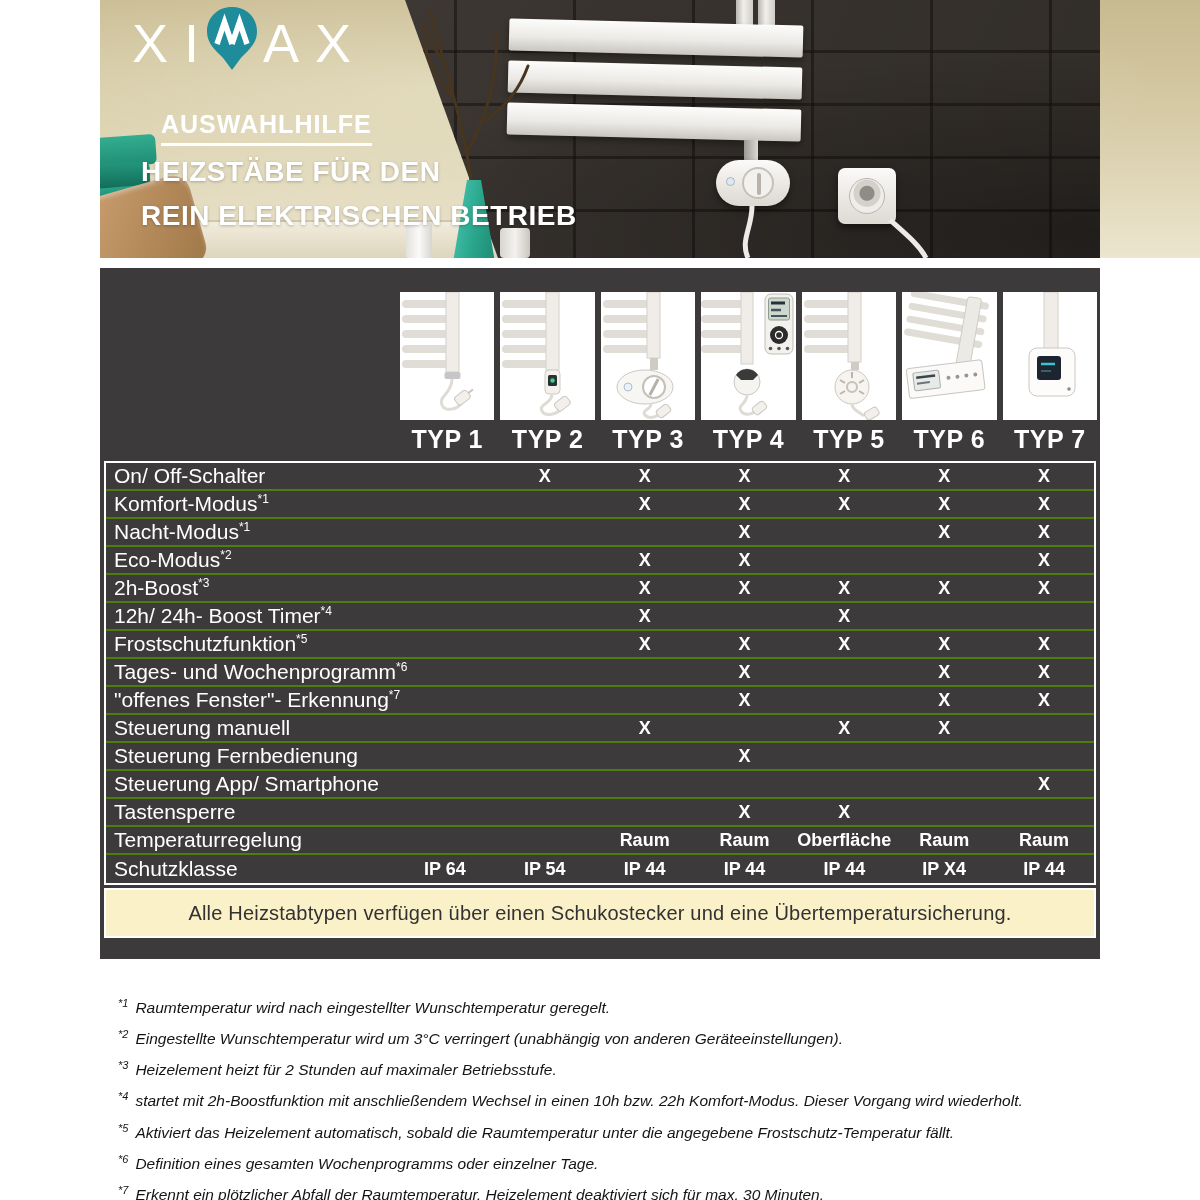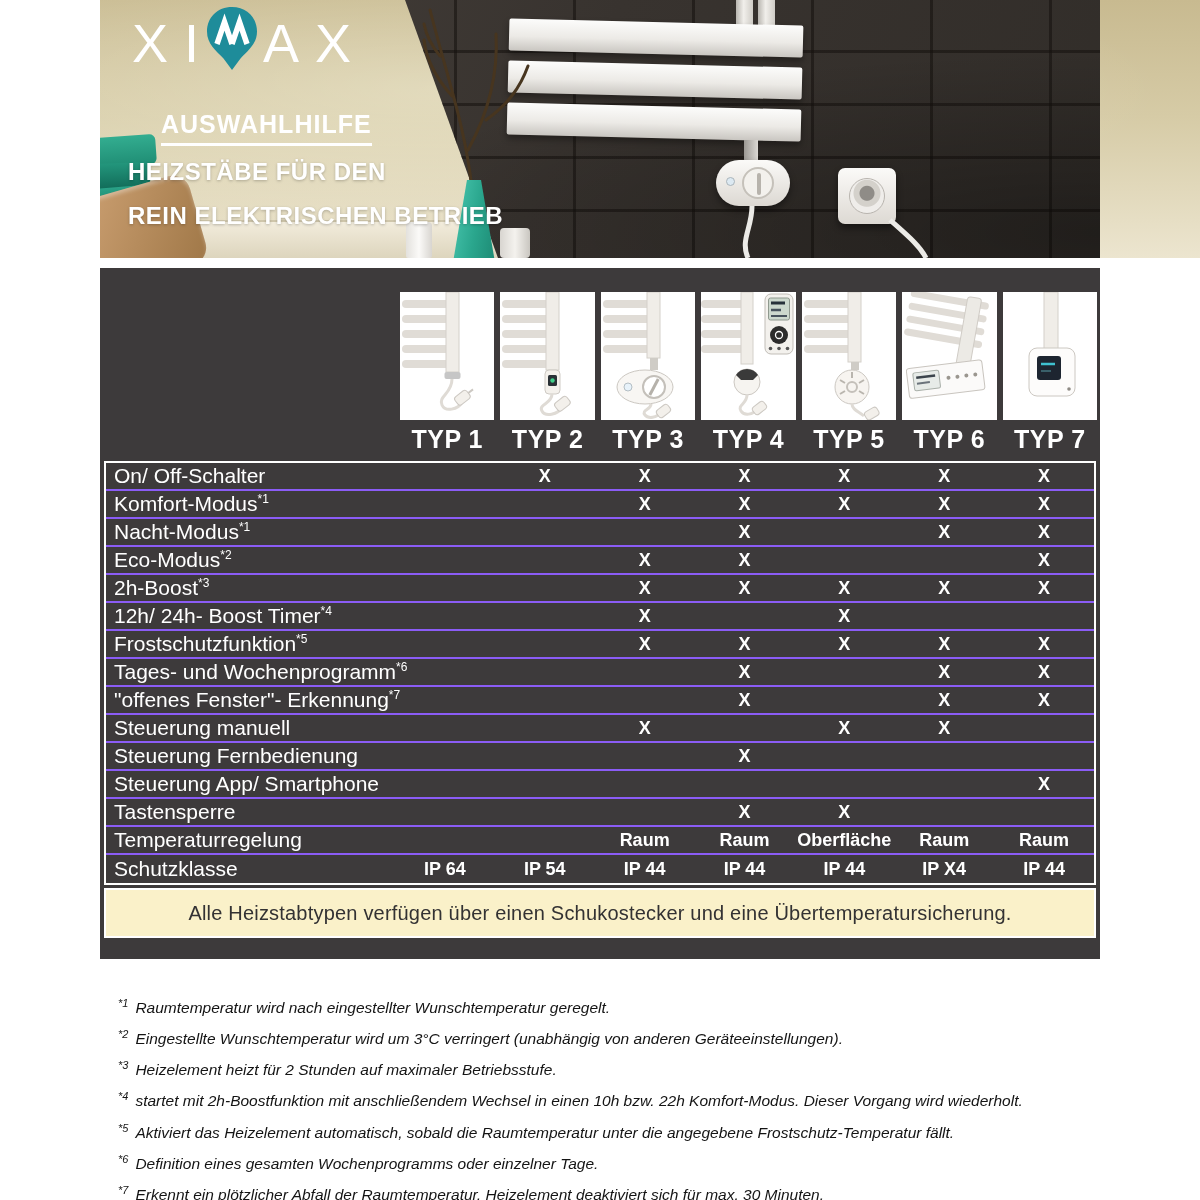--- a/index.html
+++ b/index.html
@@ -68,34 +68,34 @@
     background:linear-gradient(90deg,#e3e1dd,#fbfaf8 50%,#d8d5d0); }
   .vase-white-2 { position:absolute; left:400px; top:228px; width:30px; height:30px; border-radius:4px;
     background:linear-gradient(90deg,#d8d5d0,#f4f2ee 50%,#c9c6c0); }
   .hero-cables, .hero-branch { position:absolute; inset:0; pointer-events:none; }
 
   .logo { position:absolute; left:32px; top:12px; display:flex; align-items:center; height:62px; }
   .logo-part { color:#fff; font-size:54px; font-weight:400; letter-spacing:16px; line-height:62px; }
   .logo-drop { margin:0 6px 8px -8px; }
   .eyebrow { position:absolute; left:33px; top:110px; color:#fff; font-size:25px; font-weight:700;
     letter-spacing:1px; border-bottom:3px solid #fff; padding-bottom:4px;margin-left:28px; }
-  .hero-title { position:absolute; left:28px; top:150px; color:#fff; font-size:24px; font-weight:700;
+  .hero-title { position:absolute; left:41px; top:150px; color:#fff; font-size:28px; font-weight:700;
     line-height:44px; letter-spacing:.5px; text-shadow:0 1px 3px rgba(0,0,0,.25); }
 
   
   .panel { position:absolute; left:100px; top:268px; width:1000px; height:691px;
     background:#3d3a3b; padding-top:24px; }
   .prod-grid { display:grid; grid-template-columns:297px repeat(7,1fr); }
   .product-box { margin:0 3px; height:128px; background:#fff; position:relative; overflow:visible; }
   .typ-row { display:grid; grid-template-columns:297px repeat(7,1fr); height:38px; align-items:center; }
   .typ-label { color:#fff; font-size:25px; font-weight:700; text-align:center; letter-spacing:.5px; }
 
   .ftable { margin:3px 4px 0 4px; border:2px solid #fff; }
   .trow { display:grid; grid-template-columns:289px repeat(7,1fr); height:28px; align-items:center;
-    border-bottom:2px solid #8b5cf6; background:#3d3a3b; }
+    border-bottom:2px solid #4d7c0f; background:#3d3a3b; }
   .trow:last-child { border-bottom:none; }
   .tlabel { color:#fff; font-size:21px; padding-left:8px; white-space:nowrap; }
   .tlabel sup { font-size:12px; }
   .tcell { color:#fff; font-size:18px; font-weight:700; text-align:center; }
   .note-bar { margin:3px 4px 0 4px; height:50px; background:#faf1c9; border:2px solid #fff;
     display:flex; align-items:center; justify-content:center; }
   .note-text { color:#333233; font-size:20px; font-weight:400; letter-spacing:.2px; }
 
   
   .footnotes { position:absolute; left:118px; top:990px; width:1000px; }

